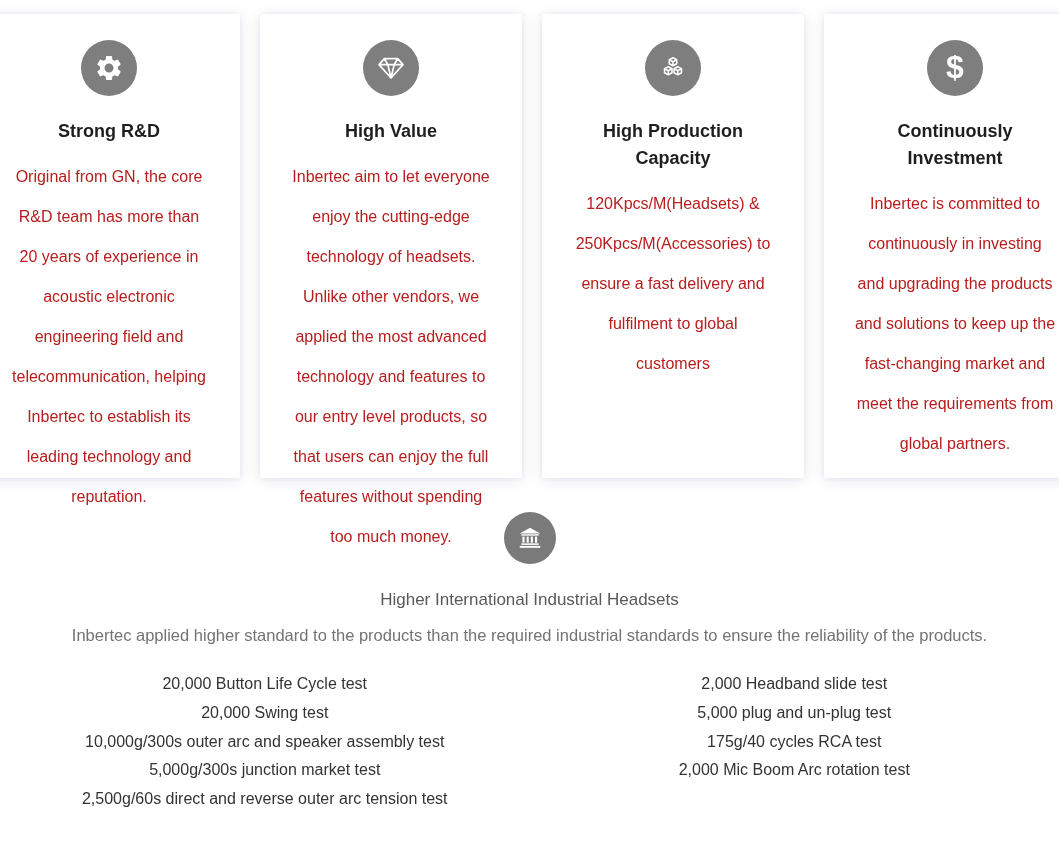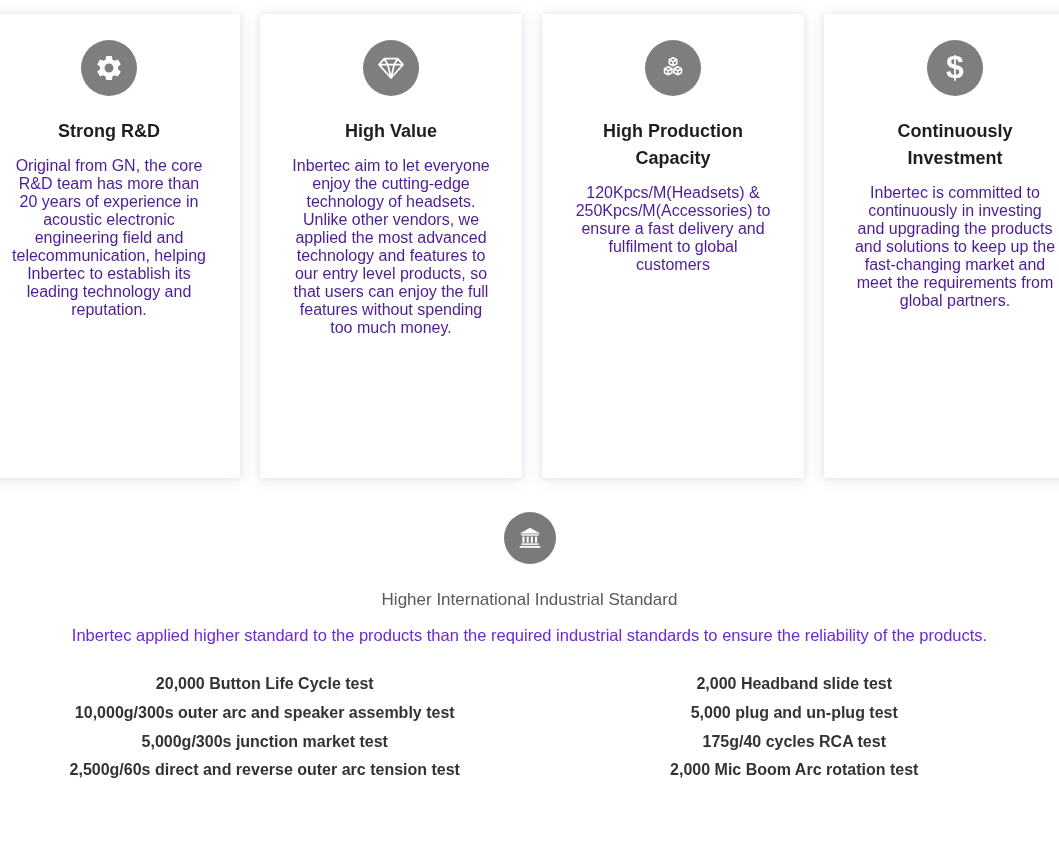--- a/index.html
+++ b/index.html
@@ -40,42 +40,41 @@
   .card-title {
     margin: 22px 0 0;
     font-size: 18px;
     line-height: 27px;
     font-weight: bold;
     color: #1e1e1e;
   }
   .card-desc {
     margin: 12px 0 0;
     font-size: 16px;
-    line-height: 18px;
-    color: #4c1d95;
+    line-height: 40px;
+    color: #b91c1c;
   }
   
   .standards { padding-top: 34px; text-align: center; }
   .standards .icon-circle.small { width: 52px; height: 52px; background: #7a7a7a; }
   .standards-heading {
     margin-top: 24px;
     font-size: 17px;
     line-height: 24px;
     color: #595959;
   }
   .standards-desc {
     margin-top: 11px;
     font-size: 16.5px;
     line-height: 24px;
-    color: #6d28d9;
+    color: #737373;
   }
   .tests-row {
     display: flex;
     margin-top: 23px;
-    font-weight: bold;
   }
   .tests-col {
     flex: 1 1 50%;
     list-style: none;
     margin: 0; padding: 0;
     font-size: 16px;
     line-height: 28.8px;
     color: #333333;
     text-align: center;
   }
@@ -148,27 +147,28 @@
           <rect x="5.5" y="10.8" width="1.8" height="5.2"></rect>
           <rect x="9.1" y="10.8" width="1.8" height="5.2"></rect>
           <rect x="12.7" y="10.8" width="1.8" height="5.2"></rect>
           <rect x="16.3" y="10.8" width="1.8" height="5.2"></rect>
           <rect x="4.6" y="16.6" width="14.8" height="1.3"></rect>
           <rect x="3.2" y="18.8" width="17.6" height="1.6"></rect>
         </g>
       </svg>
     </div>
 
-    <div class="standards-heading">Higher International Industrial Standard</div>
+    <div class="standards-heading">Higher International Industrial Headsets</div>
 
     <div class="standards-desc">Inbertec applied higher standard to the products than the required industrial standards to ensure the reliability of the products.</div>
 
     <div class="tests-row">
       <ul class="tests-col">
         <li>20,000 Button Life Cycle test</li>
+        <li>20,000 Swing test</li>
         <li>10,000g/300s outer arc and speaker assembly test</li>
         <li>5,000g/300s junction market test</li>
         <li>2,500g/60s direct and reverse outer arc tension test</li>
       </ul>
       <ul class="tests-col">
         <li>2,000 Headband slide test</li>
         <li>5,000 plug and un-plug test</li>
         <li>175g/40 cycles RCA test</li>
         <li>2,000 Mic Boom Arc rotation test</li>
       </ul>

